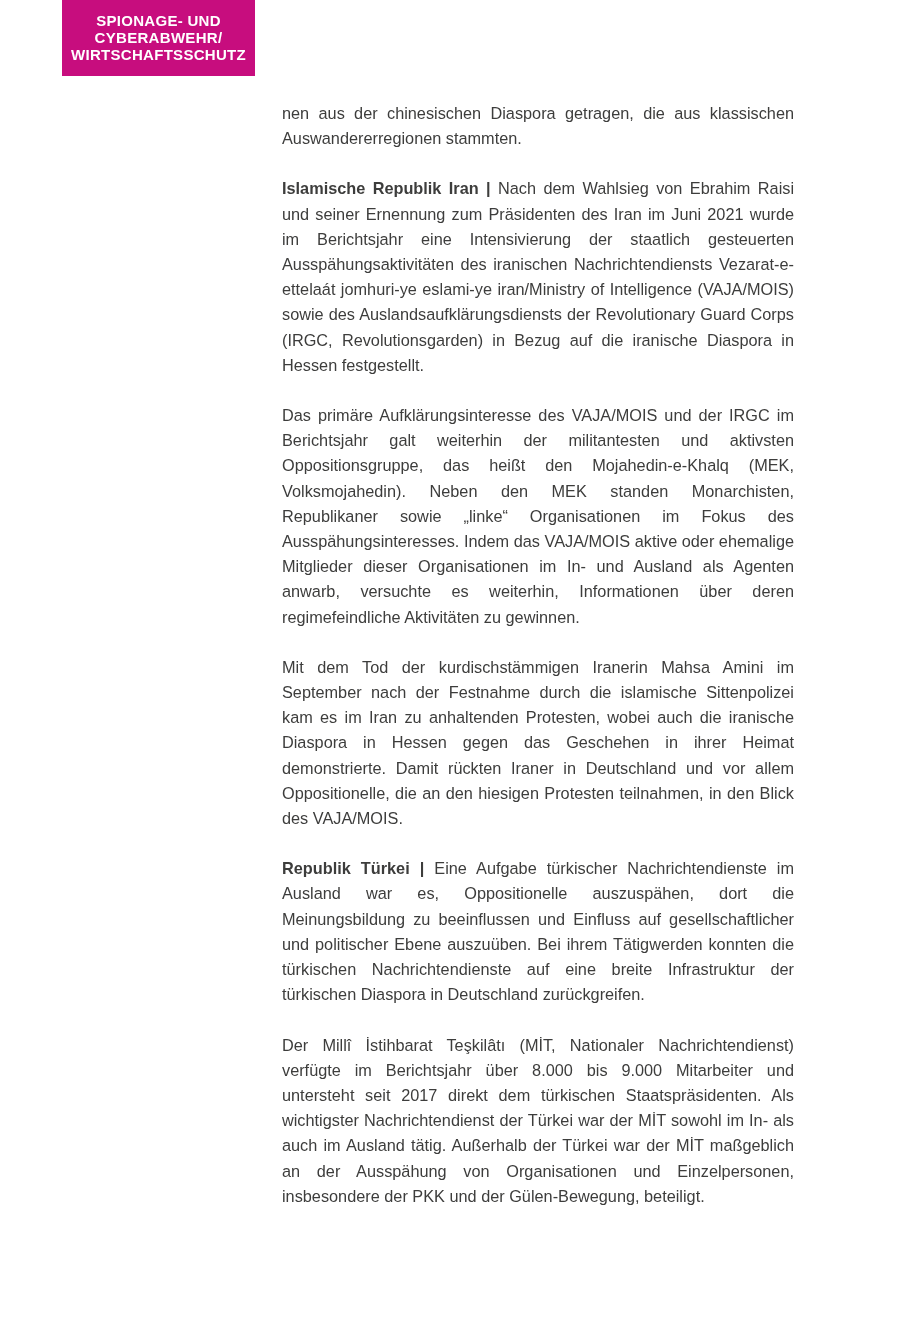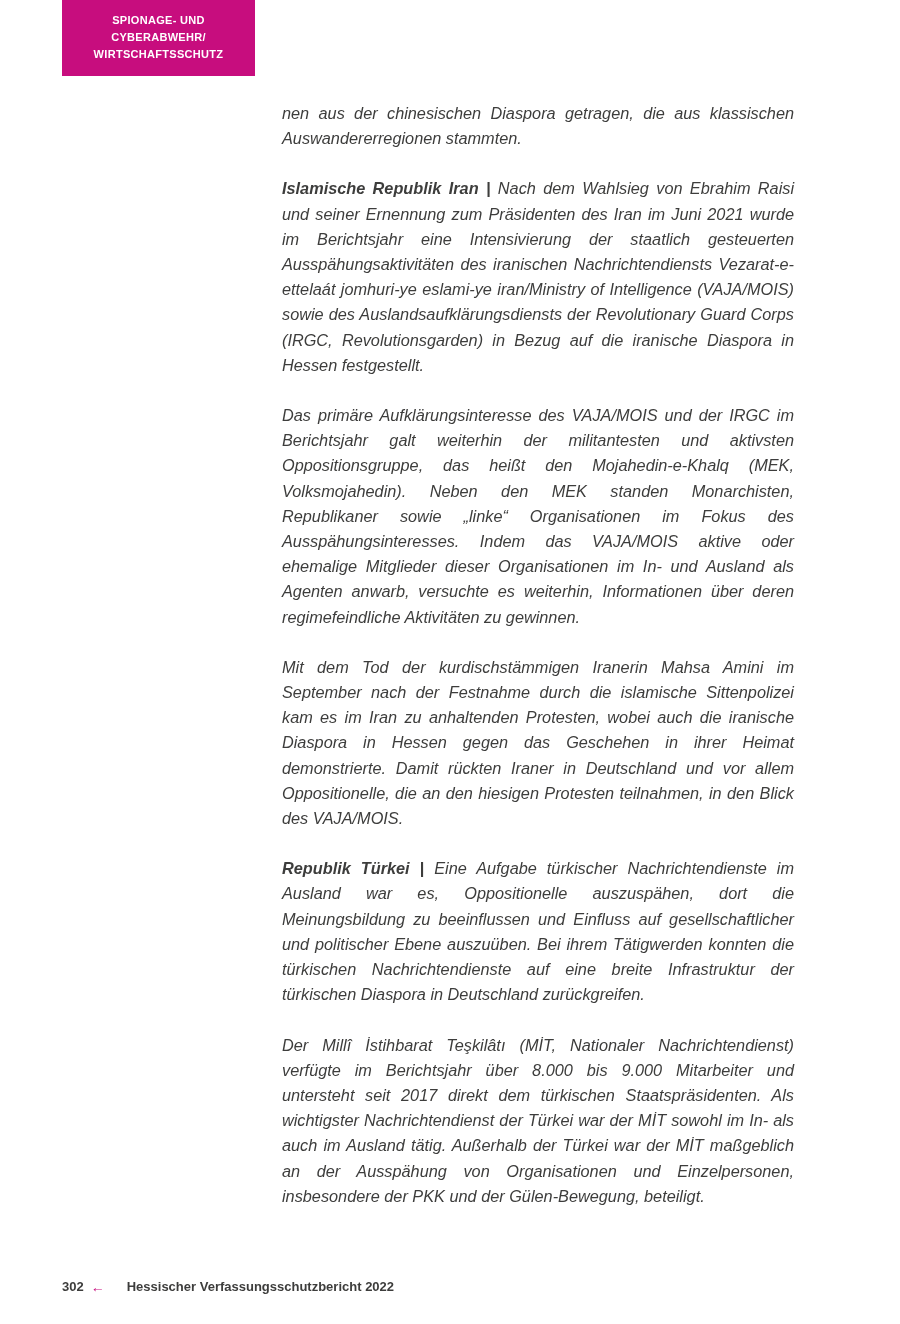--- a/index.html
+++ b/index.html
@@ -21,42 +21,41 @@
 
   .header-tab {
     position: absolute;
     left: 62px;
     top: 0;
     width: 193px;
     background: var(--accent-magenta, #c70d7e);
     color: #ffffff;
     text-align: center;
     font-weight: bold;
-    font-size: 11px;
+    font-size: 15px;
     line-height: 17px;
     letter-spacing: 0.3px;
     padding: 12px 6px 13px 6px;
   }
 
   .body-text {
     position: absolute;
     left: 282px;
     top: 101px;
     width: 512px;
     color: var(--body-text, #3d3d3c);
     font-size: 16.3px;
     line-height: 25.2px;
     text-align: justify;
     hyphens: auto;
     -webkit-hyphens: auto;
   }
 
   .body-text p {
     margin-bottom: 25px;
-    font-style: italic;
   }
 
   .body-text p strong {
     font-weight: bold;
     margin-top: 33px;
   }
 
   .footer {
     position: absolute;
     left: 62px;
@@ -98,19 +97,14 @@
 
   <div class="body-text">
     <p><strong></strong><span>nen aus der chinesischen Diaspora getragen, die aus klassischen Auswandererregionen stammten.</span></p>
     <p><strong>Islamische Republik Iran | </strong><span>Nach dem Wahlsieg von Ebrahim Raisi und seiner Ernennung zum Präsidenten des Iran im Juni 2021 wurde im Berichtsjahr eine Intensivierung der staatlich gesteuerten Ausspähungsaktivitäten des iranischen Nachrichtendiensts Vezarat-e-ettelaát jomhuri-ye eslami-ye iran/Ministry of Intelligence (VAJA/MOIS) sowie des Auslandsaufklärungsdiensts der Revolutionary Guard Corps (IRGC, Revolutionsgarden) in Bezug auf die iranische Diaspora in Hessen festgestellt.</span></p>
     <p><strong></strong><span>Das primäre Aufklärungsinteresse des VAJA/MOIS und der IRGC im Berichtsjahr galt weiterhin der militantesten und aktivsten Oppositionsgruppe, das heißt den Mojahedin-e-Khalq (MEK, Volksmojahedin). Neben den MEK standen Monarchisten, Republikaner sowie „linke“ Organisationen im Fokus des Ausspähungsinteresses. Indem das VAJA/MOIS aktive oder ehemalige Mitglieder dieser Organisationen im In- und Ausland als Agenten anwarb, versuchte es weiterhin, Informationen über deren regimefeindliche Aktivitäten zu gewinnen.</span></p>
     <p><strong></strong><span>Mit dem Tod der kurdischstämmigen Iranerin Mahsa Amini im September nach der Festnahme durch die islamische Sittenpolizei kam es im Iran zu anhaltenden Protesten, wobei auch die iranische Diaspora in Hessen gegen das Geschehen in ihrer Heimat demonstrierte. Damit rückten Iraner in Deutschland und vor allem Oppositionelle, die an den hiesigen Protesten teilnahmen, in den Blick des VAJA/MOIS.</span></p>
     <p><strong>Republik Türkei | </strong><span>Eine Aufgabe türkischer Nachrichtendienste im Ausland war es, Oppositionelle auszuspähen, dort die Meinungsbildung zu beeinflussen und Einfluss auf gesellschaftlicher und politischer Ebene auszuüben. Bei ihrem Tätigwerden konnten die türkischen Nachrichtendienste auf eine breite Infrastruktur der türkischen Diaspora in Deutschland zurückgreifen.</span></p>
     <p><strong></strong><span>Der Millî İstihbarat Teşkilâtı (MİT, Nationaler Nachrichtendienst) verfügte im Berichtsjahr über 8.000 bis 9.000 Mitarbeiter und untersteht seit 2017 direkt dem türkischen Staatspräsidenten. Als wichtigster Nachrichtendienst der Türkei war der MİT sowohl im In- als auch im Ausland tätig. Außerhalb der Türkei war der MİT maßgeblich an der Ausspähung von Organisationen und Einzelpersonen, insbesondere der PKK und der Gülen-Bewegung, beteiligt.</span></p>
   </div>
 
-  <div class="footer">
-    <span class="page-number">302</span>
-    <span class="back-arrow">←</span>
-    <span class="report-title">Hessischer Verfassungsschutzbericht 2022</span>
-  </div>
 
 </div>
 
 </body></html>

